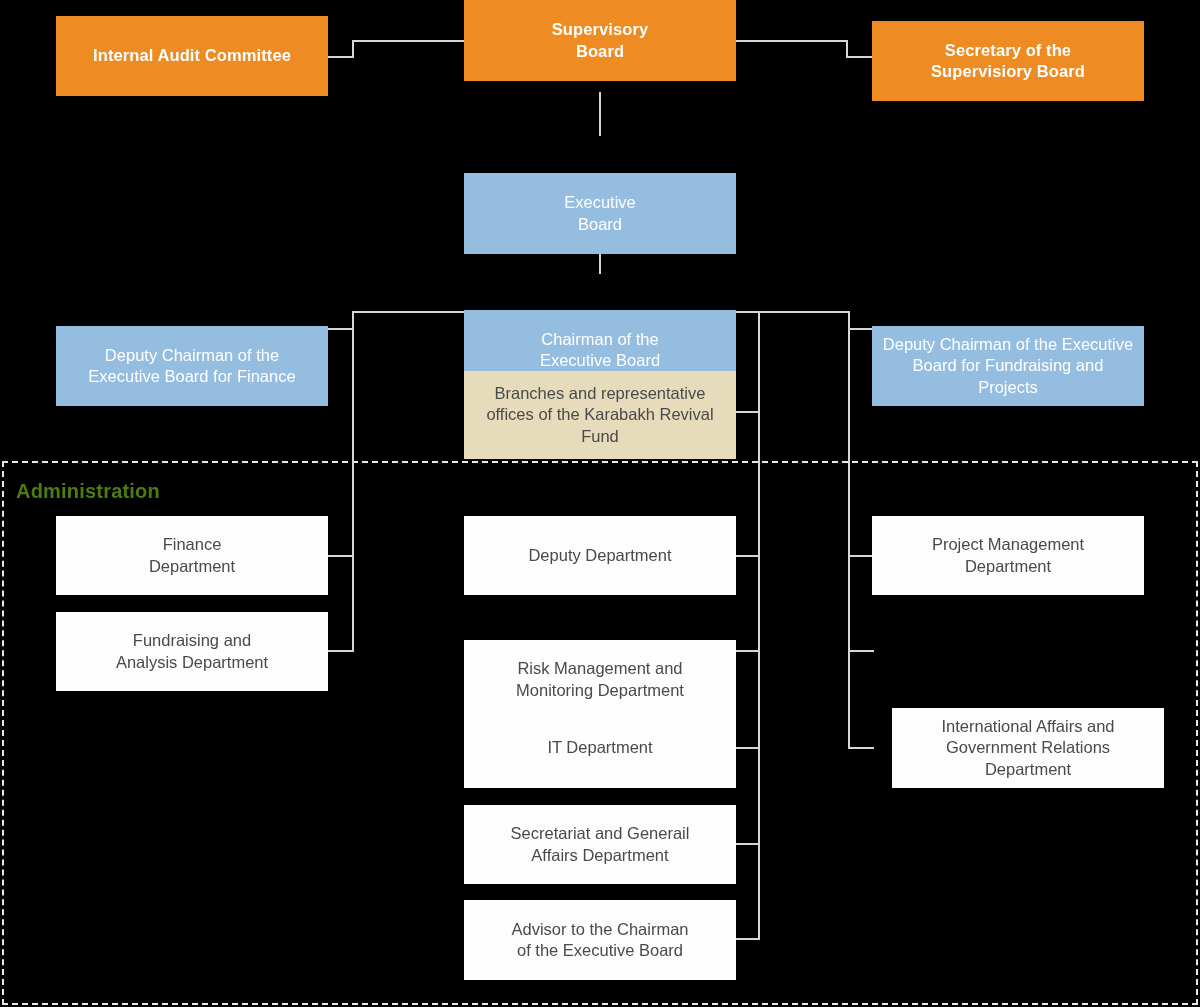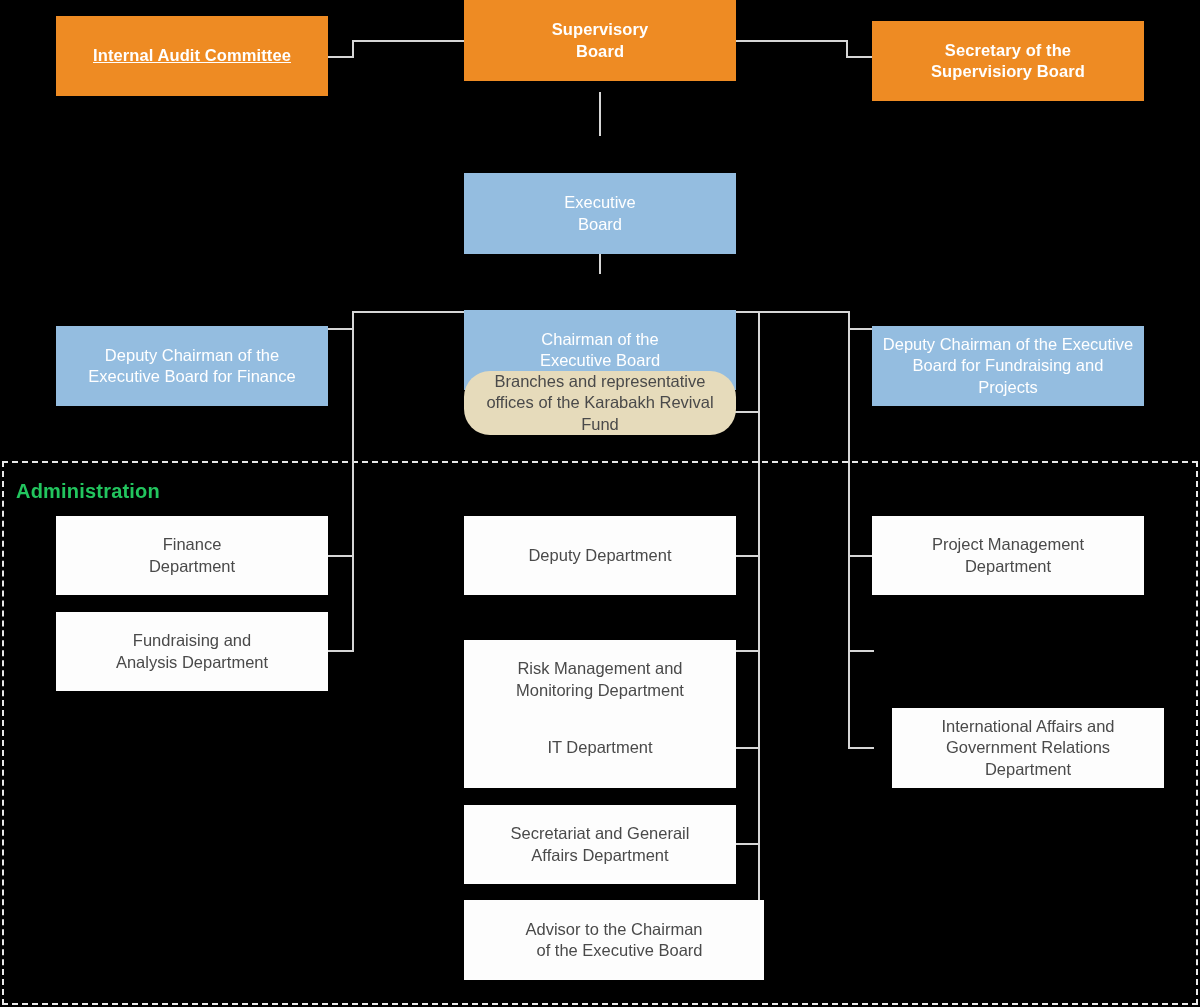--- a/index.html
+++ b/index.html
@@ -69,21 +69,21 @@
   
   #admin-region {
     position: absolute;
     box-sizing: border-box;
     border: 2px dashed #e8e8e8;
     border-left-width: 2px;
     z-index: 0;
   }
   #admin-title {
     position: absolute;
-    color: #22c55e;
+    color: #4d7c0f;
     font-weight: bold;
     font-size: 20px;
     letter-spacing: .2px;
     z-index: 4;
   }
 </style>
 </head>
 <body>
 
 <div id="chart-root">
@@ -123,35 +123,35 @@
   <div class="conn conn-h" style="left:848px; top:747px; width:26px; height:2px;"></div>
 
   <div class="conn conn-v" style="left:758px; top:311px; width:2px; height:627px;"></div>
   <div class="conn conn-h" style="left:735px; top:411px; width:25px; height:2px;"></div>
   <div class="conn conn-h" style="left:735px; top:555px; width:25px; height:2px;"></div>
   <div class="conn conn-h" style="left:735px; top:650px; width:25px; height:2px;"></div>
   <div class="conn conn-h" style="left:735px; top:747px; width:25px; height:2px;"></div>
   <div class="conn conn-h" style="left:735px; top:843px; width:25px; height:2px;"></div>
   <div class="conn conn-h" style="left:735px; top:938px; width:25px; height:2px;"></div>
 
-  <div class="node node-orange" style="left:56px; top:16px; width:272px; height:80px;text-decoration:underline;">Internal Audit Committee</div>
+  <div class="node node-orange" style="left:56px; top:16px; width:272px; height:80px;">Internal Audit Committee</div>
 
   <div class="node node-orange" style="left:464px; top:0px; width:272px; height:81px;">Supervisory
 Board</div>
 
   <div class="node node-orange" style="left:872px; top:21px; width:272px; height:80px;">Secretary of  the
 Supervisiory Board</div>
 
   <div class="node node-blue" style="left:464px; top:136px; width:272px; height:81px;">Executive
 Board</div>
 
   <div class="node node-blue" style="left:464px; top:273px; width:272px; height:80px;">Chairman of the
 Executive Board</div>
 
-  <div class="node node-beige" style="left:464px; top:371px; width:272px; height:64px;border-radius:26px;">Branches and representative
+  <div class="node node-beige" style="left:464px; top:371px; width:272px; height:88px;">Branches and representative
 offices of the Karabakh Revival
 Fund</div>
 
   <div class="node node-blue" style="left:56px; top:289px; width:272px; height:80px;">Deputy Chairman of the
 Executive Board for Finance</div>
 
   <div class="node node-blue" style="left:872px; top:289px; width:272px; height:80px;">Deputy Chairman of the Executive
 Board for Fundraising and Projects</div>
 
   <div class="node node-white" style="left:56px; top:516px; width:272px; height:79px;">Finance
@@ -163,21 +163,21 @@
   <div class="node node-white" style="left:464px; top:516px; width:272px; height:79px;">Deputy Department</div>
 
   <div class="node node-white" style="left:464px; top:612px; width:272px; height:79px;margin-top:28px;">Risk Management and
 Monitoring Department</div>
 
   <div class="node node-white" style="left:464px; top:708px; width:272px; height:80px;">IT Department</div>
 
   <div class="node node-white" style="left:464px; top:805px; width:272px; height:79px;">Secretariat and Generail
 Affairs Department</div>
 
-  <div class="node node-white" style="left:464px; top:900px; width:300px; height:80px;text-align:right;">Advisor to the Chairman
+  <div class="node node-white" style="left:464px; top:900px; width:272px; height:80px;">Advisor to the Chairman
 of the Executive Board</div>
 
   <div class="node node-white" style="left:872px; top:516px; width:272px; height:79px;">Project Management
 Department</div>
 
 
   <div class="node node-white" style="left:872px; top:708px; width:272px; height:80px;margin-left:20px;">International Affairs and
 Government Relations
 Department</div>
 

